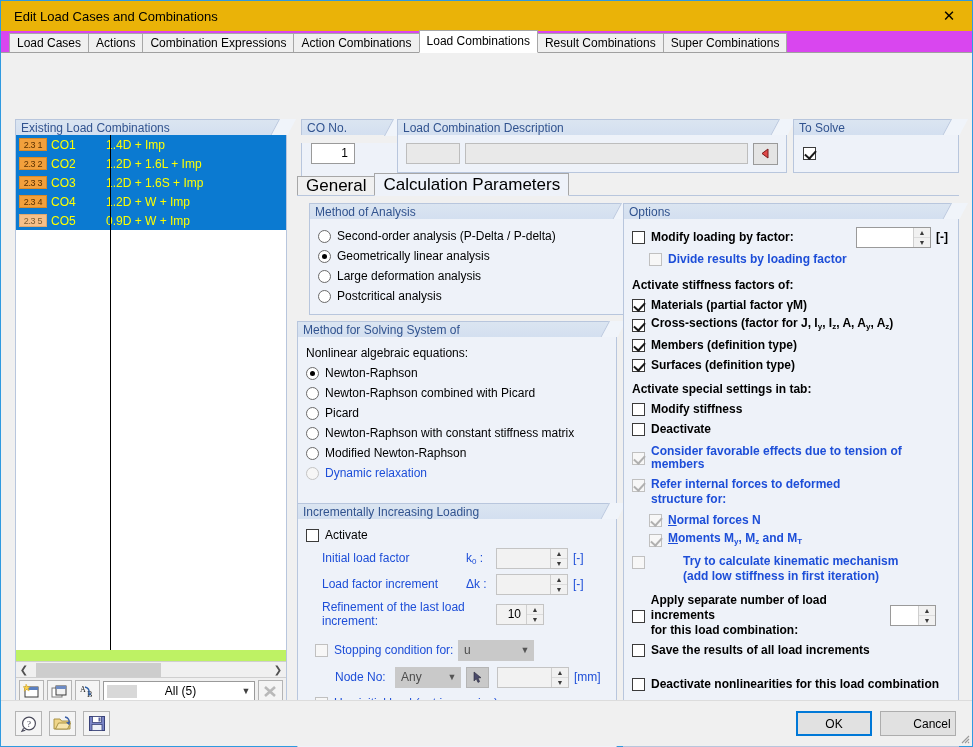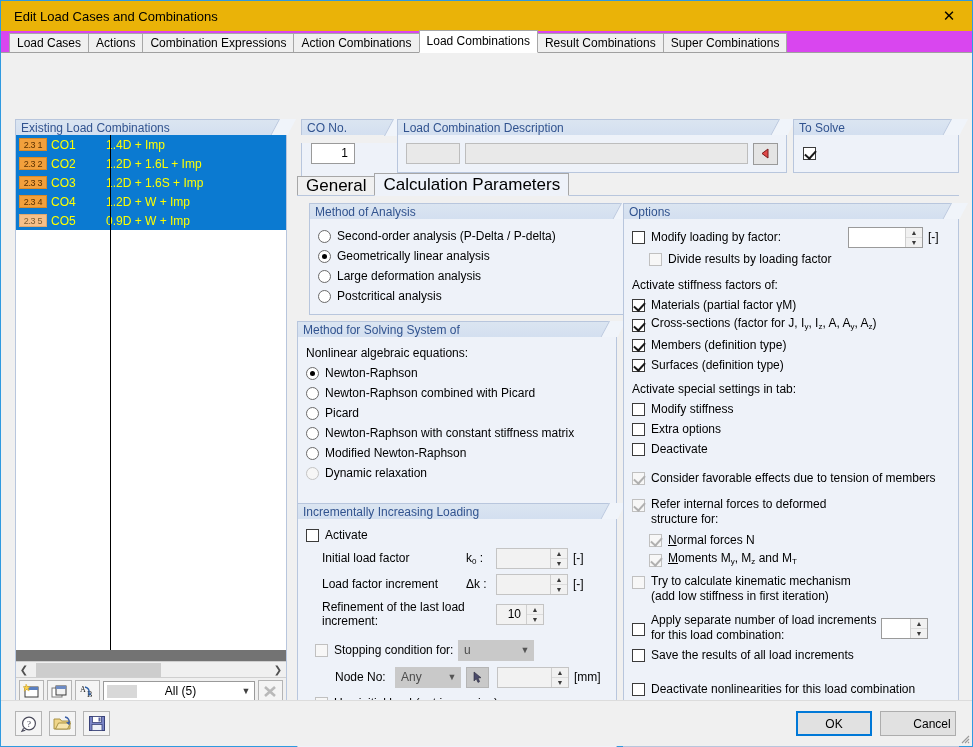--- a/index.html
+++ b/index.html
@@ -90,21 +90,21 @@
     transform-origin: bottom left;
   }
   .grp > .inner {
     border: 1px solid #b8c6dd;
     border-top: none;
     background: #eef2f9;
     position: relative;
   }
   
   #existing-lc { left:14px; top:66px; width:272px; }
-  #existing-lc .inner { height: 570px; background:#737373; padding:0; }
+  #existing-lc .inner { height: 570px; background:#bef264; padding:0; }
   .lclist {
     height: 515px; overflow:hidden; position:relative;
     background:#fff;
   }
   .lcrow {
     height: 19px; display:flex; align-items:center;
     background:#0b7ad1; color:#ffff00; font-size:12px;
   }
   .lcrow .badge {
     width: 28px; height: 13px; margin-left: 3px; margin-right: 4px;
@@ -185,21 +185,21 @@
     border-bottom:1px solid #eef2f9; margin-bottom:-1px;
   }
   
   #method-analysis { left:308px; top:150px; width:320px; }
   #method-analysis .inner { height:96px; padding:7px 0 0 8px; }
   #method-solving { left:296px; top:268px; width:320px; }
   #method-solving .inner { height:168px; padding:6px 0 0 8px; }
   #incr-loading { left:296px; top:450px; width:320px; }
   #incr-loading .inner { height:238px; padding:6px 0 0 8px; }
   #options { left:622px; top:150px; width:336px; }
-  #options .inner { height:518px; padding:6px 8px 0 8px; }
+  #options .inner { height:518px; padding:6px 0 0 8px;font-weight:bold; }
   .botbar {
     position:absolute; left:622px; top:668px; width:336px; height:26px;
     border:1px solid #b8c6dd; background:#eef2f9;
     display:flex; align-items:center; justify-content:flex-end; padding-right:4px;
   }
   
   .rad, .chk { display:flex; align-items:center; height:20px; font-size:12px; }
   .rad .dot, .chk .box { flex:0 0 auto; margin-right:6px; }
   .dot {
     width:13px; height:13px; border:1px solid #6a6a6a; border-radius:50%;
@@ -213,21 +213,21 @@
   .box {
     width:13px; height:13px; border:1px solid #3b3b3b; background:#fff;
     position:relative;
   }
   .box.chk-on::after {
     content:""; position:absolute; left:3px; top:0px; width:5px; height:9px;
     border:solid #1a1a1a; border-width:0 2px 2px 0; transform:rotate(42deg);
   }
   .box.dis { border-color:#c0c0c0; background:#f7f7f7; }
   .box.dis.chk-on::after { border-color:#b0b0b0; }
-  .dim { color:#000000; }
+  .dim { color:#1d4ed8; }
   .lbl { line-height:13px; }
   .sect { font-size:12px; height:20px; display:flex; align-items:center; }
   
   .spin { display:inline-flex; height:21px; border:1px solid #9a9a9a; background:#fff; }
   .spin.dis { background:#f2f2f2; border-color:#c4c4c4; }
   .spin .fld { text-align:right; padding:0 5px; line-height:19px; font-size:12px; }
   .spin .arrows {
     width:17px; border-left:1px solid #cfcfcf; background:#f1f1f1;
     display:flex; flex-direction:column;
   }
@@ -580,24 +580,20 @@
         </div>
 
         <div class="sect" style="margin-top:4px;">Activate special settings in tab:</div>
 
         <div class="chk">
           <span class="box"></span>
           <span class="lbl">Modify stiffness</span>
         </div>
         <div class="chk">
           <span class="box"></span>
-          <span class="lbl">Extra options</span>
-        </div>
-        <div class="chk">
-          <span class="box"></span>
           <span class="lbl">Deactivate</span>
         </div>
 
         <div class="chk dim" style="margin-top:9px;">
           <span class="box dis chk-on"></span>
           <span class="lbl">Consider favorable effects due to tension of members</span>
         </div>
 
         <div class="dim" style="display:flex;margin-top:9px;">
           <span class="box dis chk-on" style="margin-right:6px;margin-top:2px;"></span>
@@ -608,21 +604,21 @@
 
         <div class="chk dim" style="margin-left:17px;margin-top:3px;">
           <span class="box dis chk-on"></span>
           <span class="lbl"><span class="u">N</span>ormal forces N</span>
         </div>
         <div class="chk dim" style="margin-left:17px;">
           <span class="box dis chk-on"></span>
           <span class="lbl"><span class="u">M</span>oments M<sub>y</sub>, M<sub>z</sub> and M<sub>T</sub></span>
         </div>
 
-        <div style="display:flex;margin-top:4px;">
+        <div style="display:flex;margin-top:4px;gap:32px;">
           <span class="box dis" style="margin-right:6px;margin-top:2px;"></span>
           <span class="lbl dim" style="line-height:15px;">
             <span>Try to calculate kinematic mechanism</span><br><span>(add low stiffness in first iteration)</span>
           </span>
         </div>
 
         <div style="display:flex;align-items:center;margin-top:9px;">
           <span class="box" style="margin-right:6px;margin-top:2px;"></span>
           <span class="lbl" style="line-height:15px;">
             <span>Apply separate number of load increments</span><br><span>for this load combination:</span>

